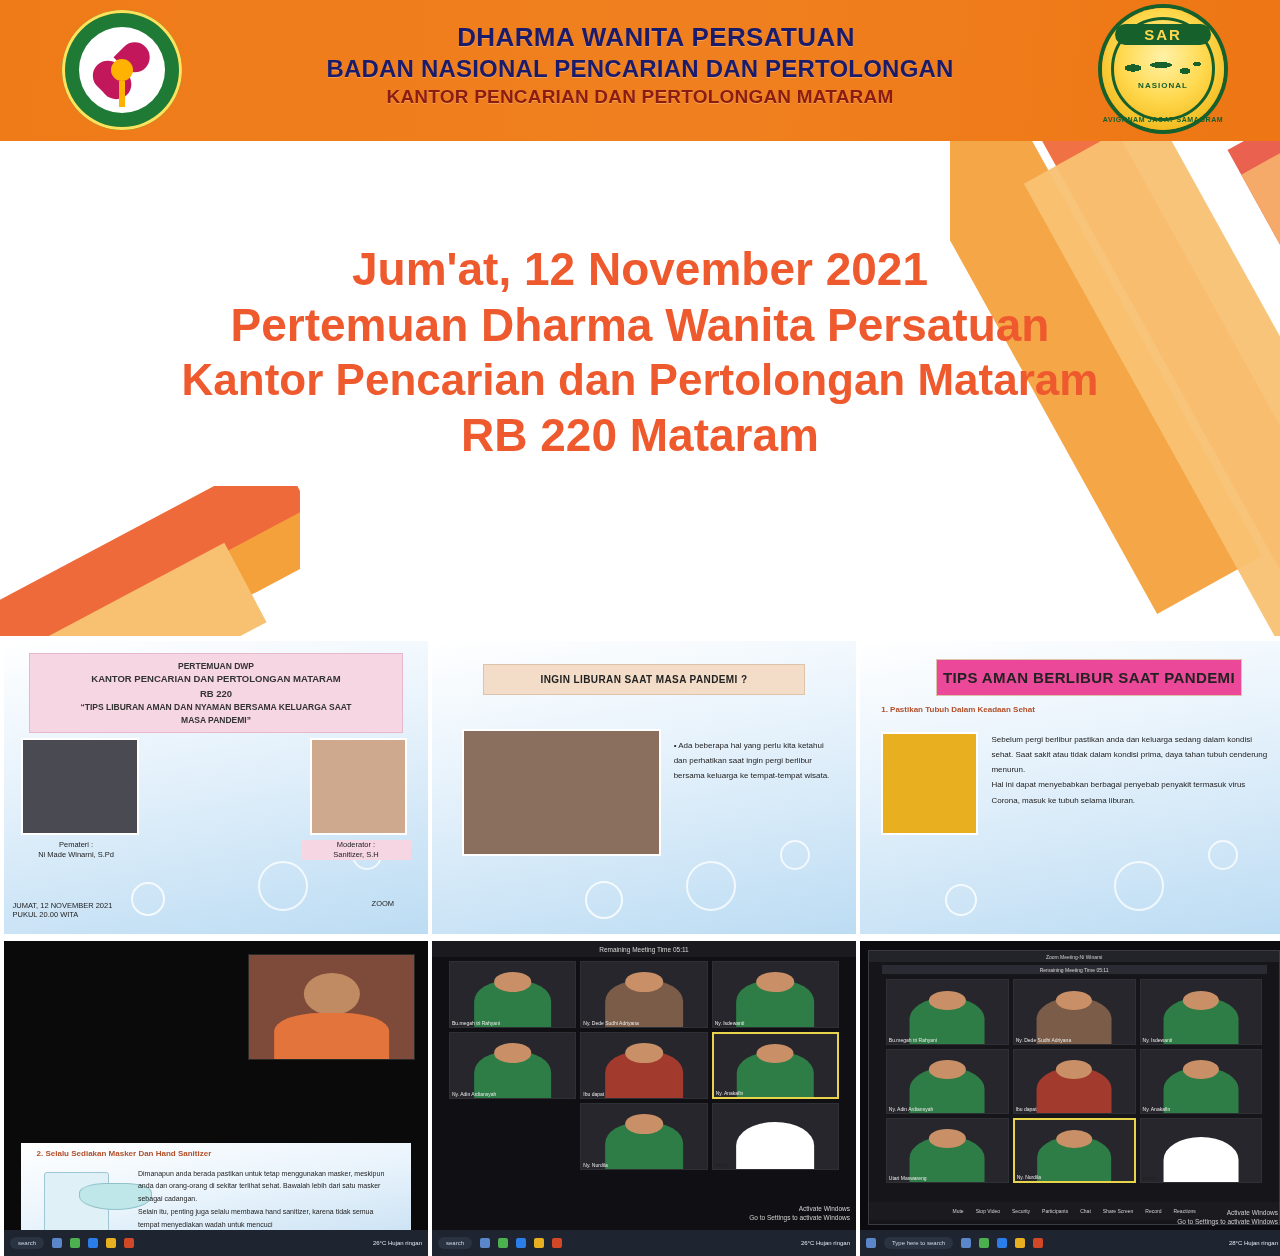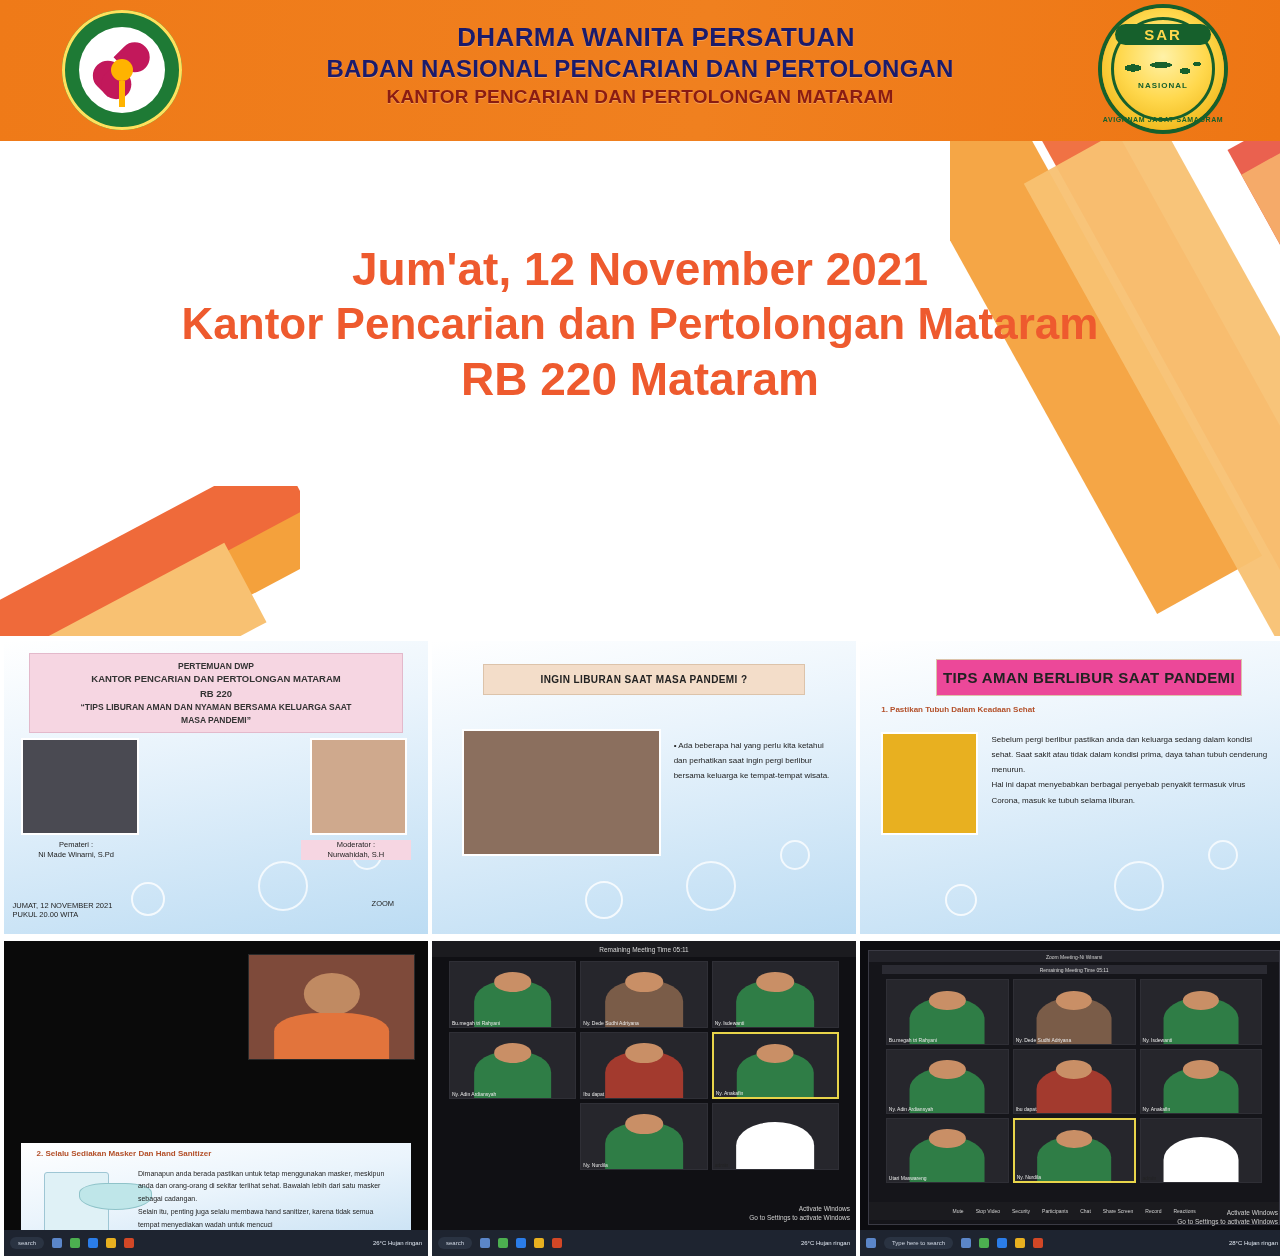--- a/index.html
+++ b/index.html
@@ -177,20 +177,21 @@
         <i class="d4"></i>
         <i class="d5"></i>
     </div>
     <div class="deco-bl">
       <span class="b1"></span>
         <span class="b2"></span>
         <span class="b3"></span>
     </div>
     <div class="slide-title">
       <div>Jum'at, 12 November 2021</div>
+      <div>Pertemuan Dharma Wanita Persatuan</div>
       <div class="st-wide">Kantor Pencarian dan Pertolongan Mataram</div>
       <div>RB 220 Mataram</div>
     </div>
   </div>
 
   <div class="grid">
 
     <div class="cell">
       <div class="ppt bubbles"></div>
       <div class="pinkbox">
@@ -198,21 +199,21 @@
         <div class="big">KANTOR PENCARIAN DAN PERTOLONGAN MATARAM</div>
         <div class="big">RB 220</div>
         <div>“TIPS LIBURAN AMAN DAN NYAMAN BERSAMA KELUARGA SAAT</div>
         <div>MASA PANDEMI”</div>
       </div>
       <div class="ph" style="left:4%;top:33%;width:27%;height:32%;background:#4a4a52;"></div>
       <div class="ph" style="right:5%;top:33%;width:22%;height:32%;background:#cfa98d;"></div>
       <div class="cap" style="left:2%;top:68%;width:30%;white-space:pre-line;">Pemateri :
 Ni Made Winarni, S.Pd</div>
       <div class="cap" style="right:4%;top:68%;width:26%;white-space:pre-line;background:#f6d6e2;">Moderator :
-Nurwahidah, S.H</div>
+Sanitizer, S.H</div>
       <div class="ftr" style="left:2%;bottom:5%;white-space:pre-line;">JUMAT, 12 NOVEMBER 2021
 PUKUL 20.00 WITA</div>
       <div class="ftr" style="right:8%;bottom:9%;">ZOOM</div>
       <span class="bub" style="width:30px;height:30px;left:30%;bottom:6%;"></span>
     </div>
 
     <div class="cell">
       <div class="ppt bubbles"></div>
       <div class="lightbox">INGIN LIBURAN SAAT MASA PANDEMI  ?</div>
       <div class="ph" style="left:7%;top:30%;width:46%;height:42%;background:#8b6f5e;"></div>

